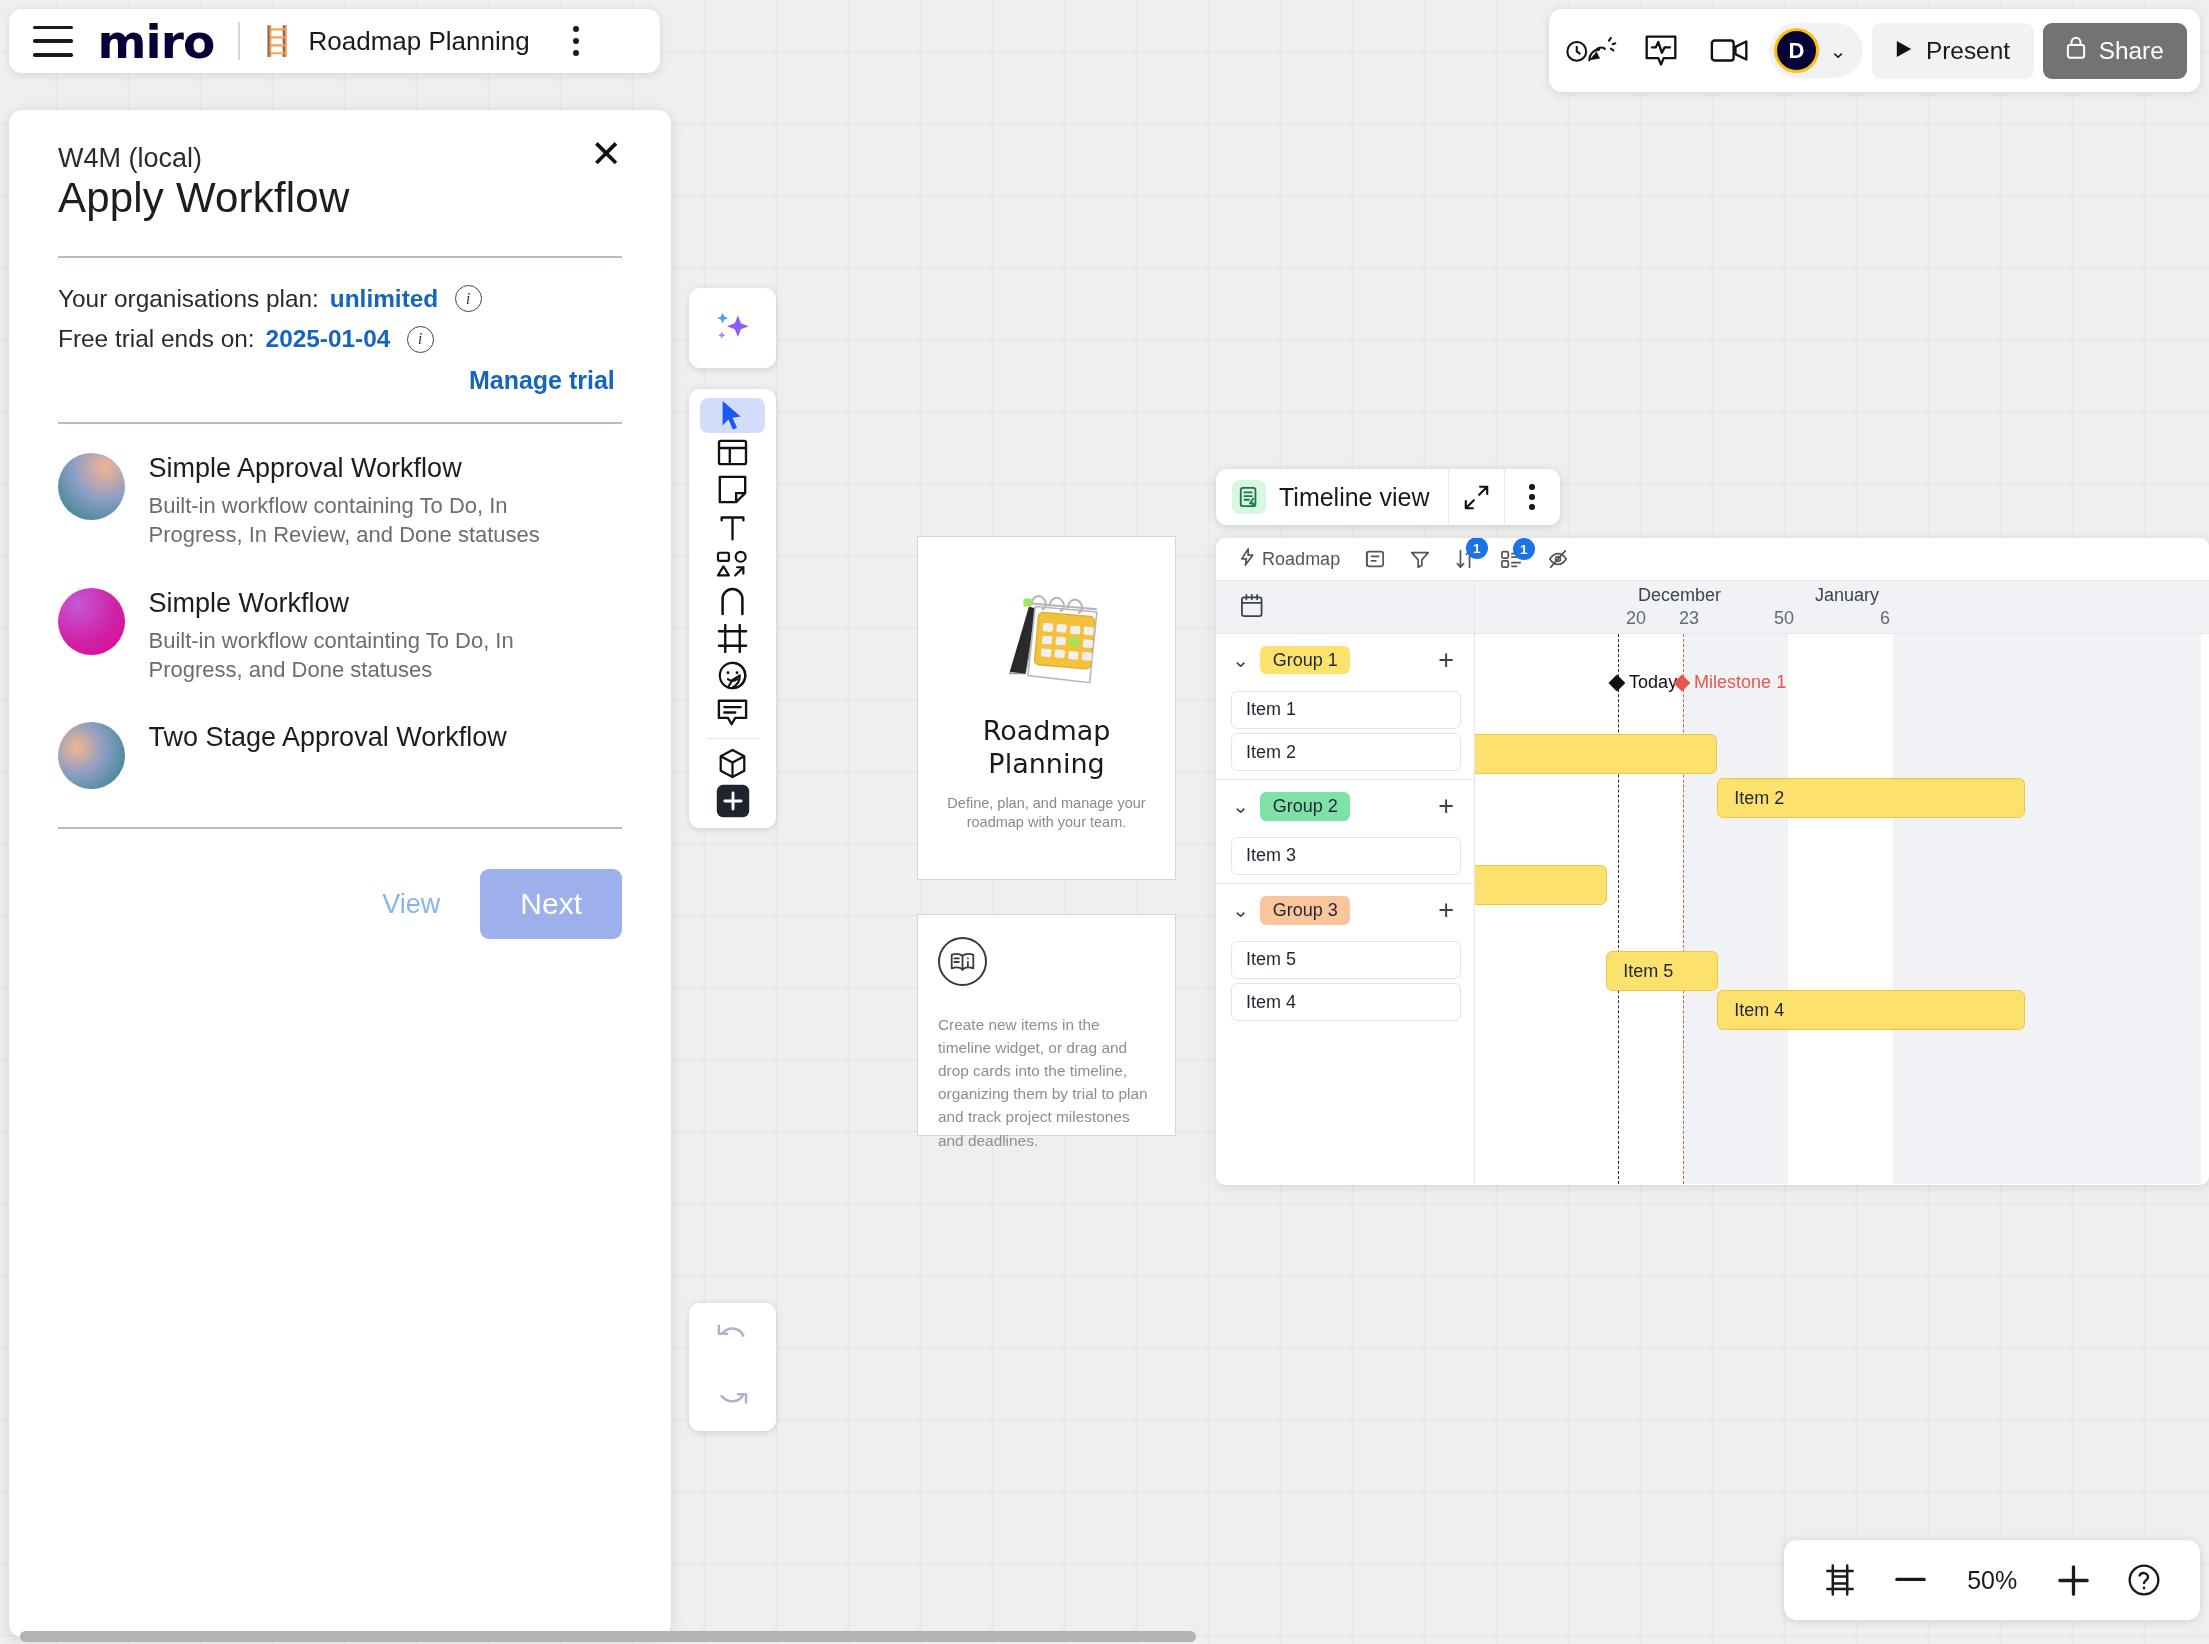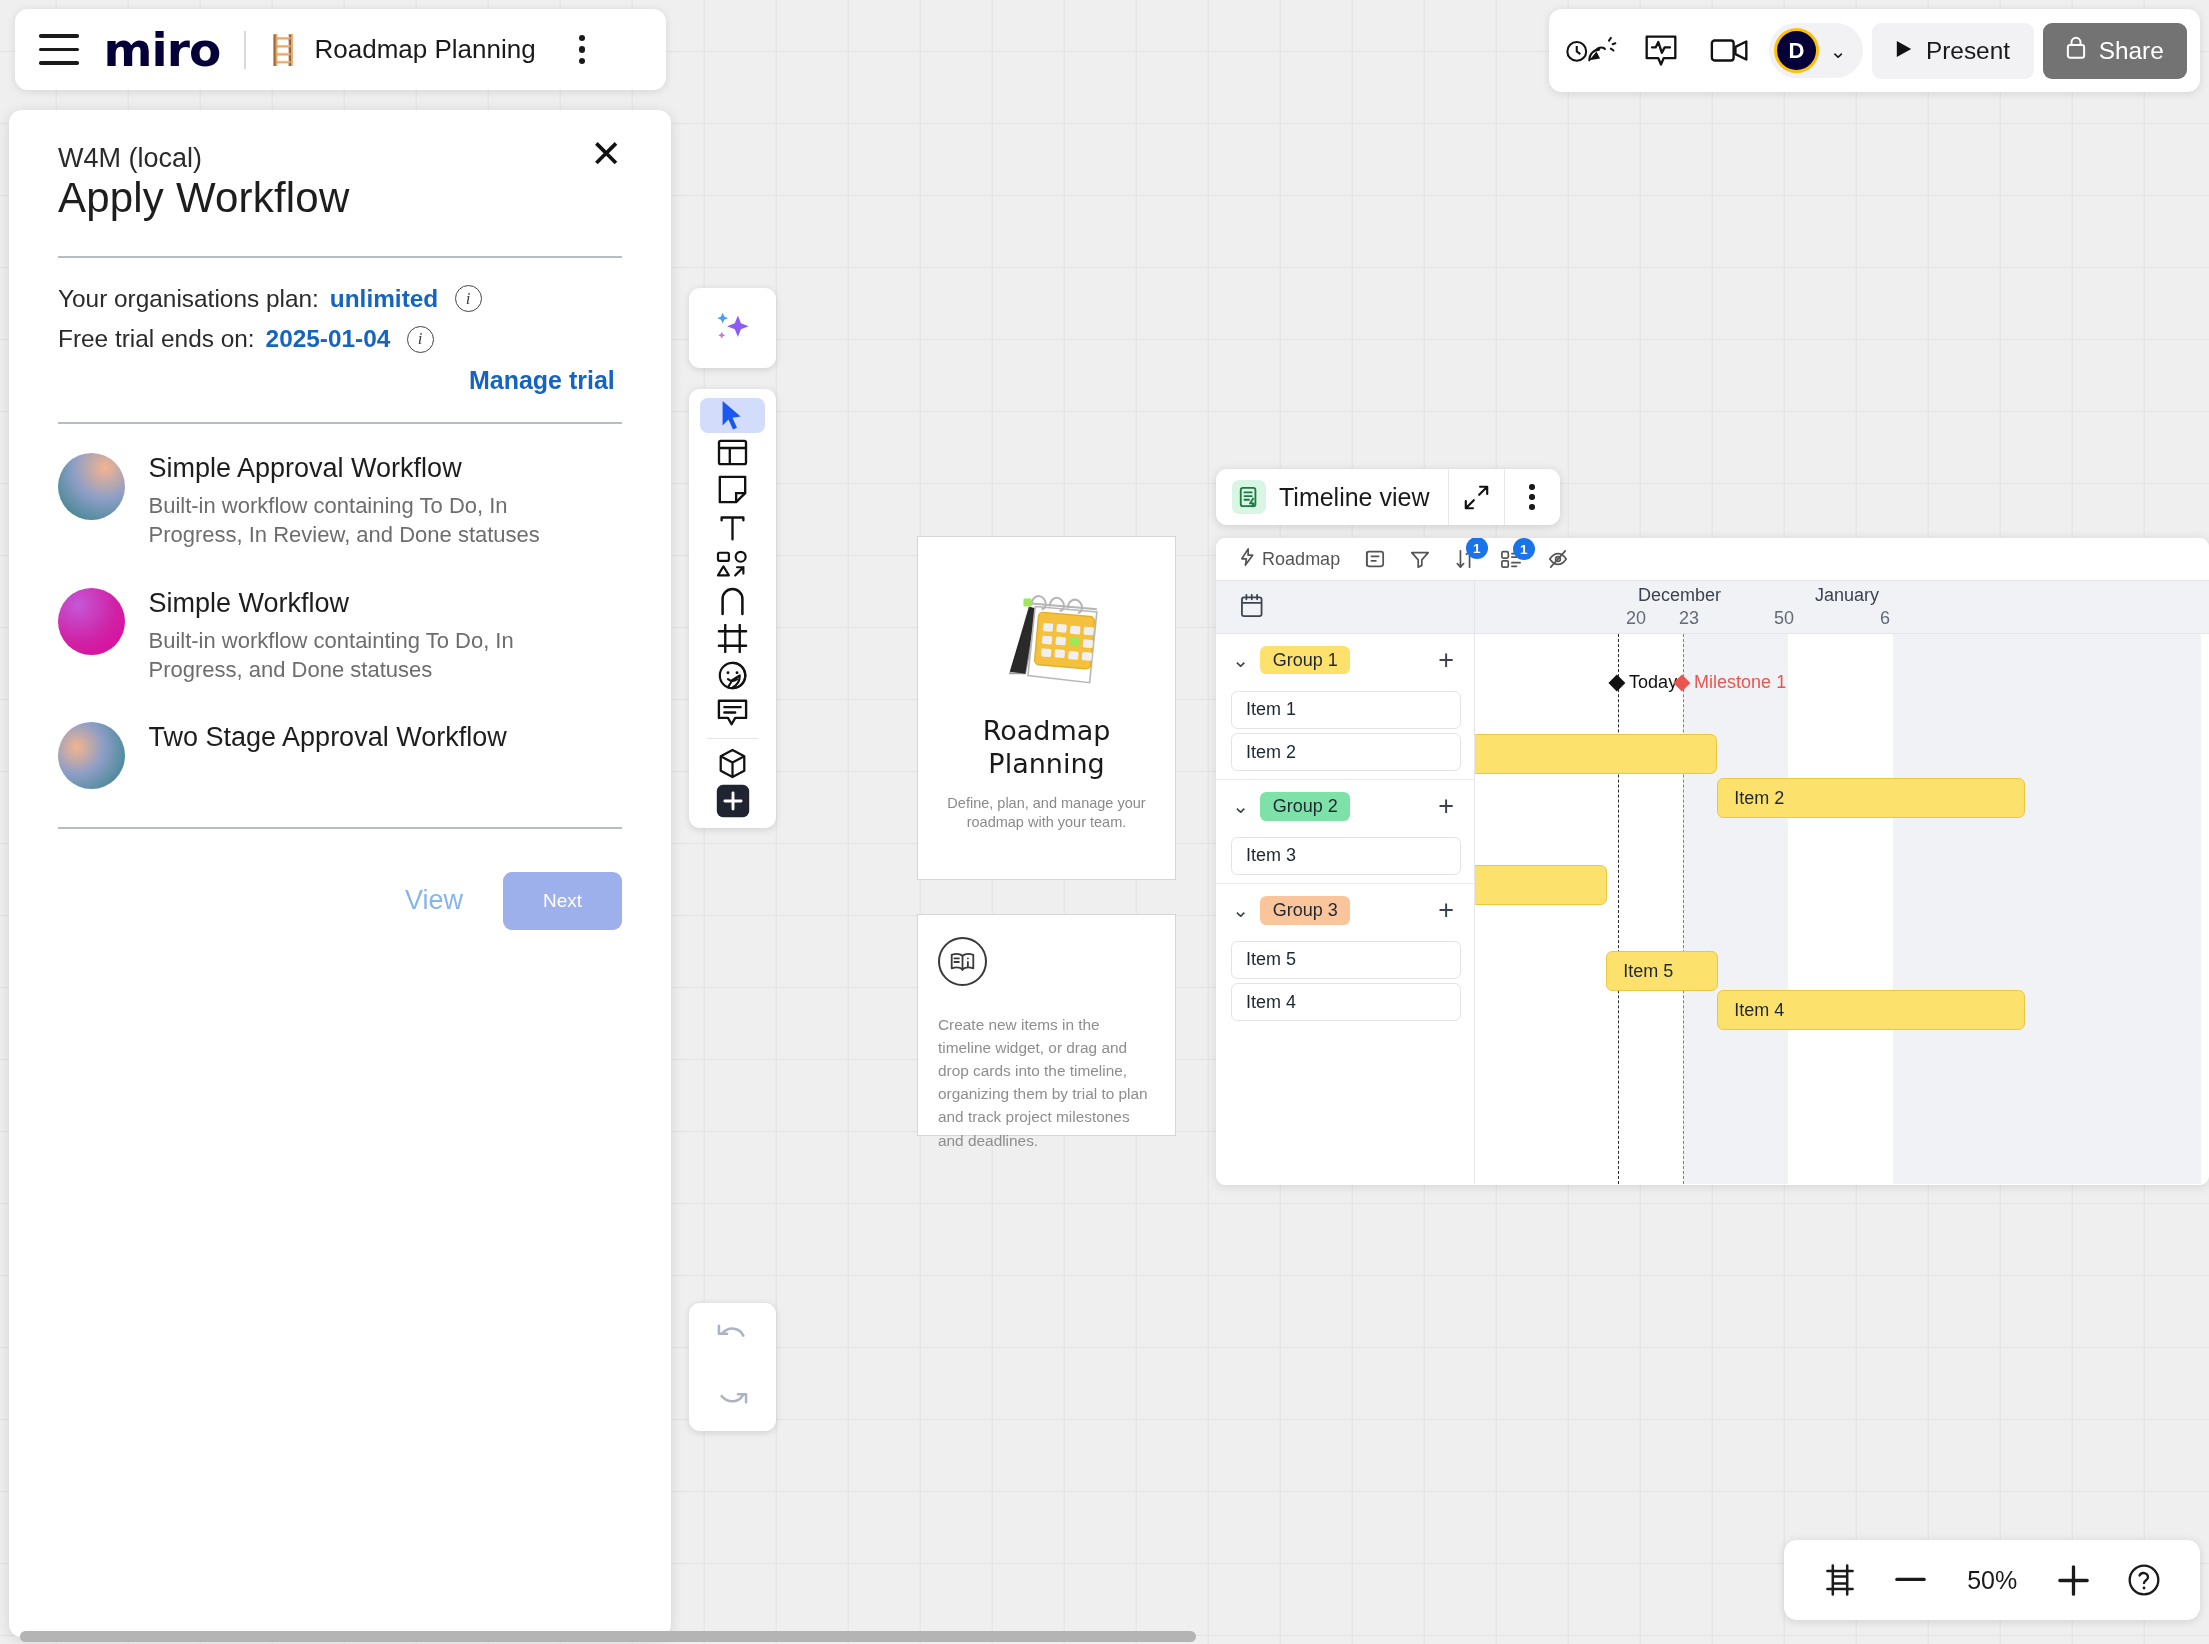--- a/index.html
+++ b/index.html
@@ -15,22 +15,22 @@
     background-color: #efefef;
     background-image:
       linear-gradient(to right, #e2e2e2 1.4px, transparent 1.4px),
       linear-gradient(to bottom, #e2e2e2 1.4px, transparent 1.4px);
     background-size: 72px 72px;
     background-position: -16.3px -21px;
   }
 
   
   .topbar {
-    position: absolute; left: 15px; top: 9px;
-    height: 81px; min-width: 651px;
+    position: absolute; left: 9px; top: 9px;
+    height: 64px; min-width: 651px;
     background: #fff; border-radius: 12.7px;
     box-shadow: 0 1.8px 9px rgba(0,0,0,.10);
     display: flex; align-items: center; gap: 0px;
     padding: 0 23.5px;
   }
   .hamburger { width: 40px; height: 31px; display:flex; flex-direction:column; justify-content:space-between; cursor:pointer; margin-right: 25px;}
   .hamburger i { display:block; height:3.6px; background:#1a1a1a; border-radius:1.8px; }
   .miro-logo { font-family: "DejaVu Sans", sans-serif; font-size: 47px; font-weight: 700; letter-spacing: -0.9px; color:#050038; line-height:1; margin-right: 23.5px;}
   .vdiv { width:1.8px; height:38px; background:#d8d8d8; margin-right: 20px;}
   .board-emoji { font-size: 29px; margin-right: 12.7px; }
@@ -76,21 +76,21 @@
   .wf-list { margin-top: 9px; }
   .wf-item { display:flex; gap:23.5px; align-items:flex-start; margin: 29px 0 38px 0; cursor:pointer; }
   .wf-orb { width:67px;height:67px;border-radius:50%;flex:0 0 67px; }
   .orb1 { background: radial-gradient(circle at 30% 25%, #c458d8 0%, #d021a5 55%, #e0049b 100%); }
   .orb2 { background: radial-gradient(circle at 70% 22%, #f3b490 0%, #8d9ec6 45%, #2a7f82 100%); }
   .orb3 { background: radial-gradient(circle at 28% 38%, #f3b490 0%, #8d9ec6 42%, #2a7f82 100%); }
   .wf-name { font-size: 27px; color:#1d1d1d; }
   .wf-desc { font-size: 22px; color:#6d6d6d; line-height: 1.33; margin-top: 7.2px; max-width: 398px;}
   .panel-actions { display:flex; justify-content:flex-end; align-items:center; gap: 9px; margin-top: 40px;}
   .btn-view { color:#86b4f0; font-size:27px; padding: 16.3px 31px; cursor:pointer; }
-  .btn-next { background:#9db0ec; color:#fff; font-size:19px; padding: 18px 40px; border-radius:9px; cursor:pointer; }
+  .btn-next { background:#9db0ec; color:#fff; font-size:30px; padding: 18px 40px; border-radius:9px; cursor:pointer; }
 
   
   .tools-ai {
     position:absolute; left:689px; top:288px; width:87px; height:80px;
     background:#fff; border-radius:11px; box-shadow:0 1.8px 7.2px rgba(0,0,0,.12);
     display:flex;align-items:center;justify-content:center; cursor:pointer;
   }
   .tools-main {
     position:absolute; left:689px; top:389px; width:87px; height:439px;
     background:#fff; border-radius:11px; box-shadow:0 1.8px 7.2px rgba(0,0,0,.12);

